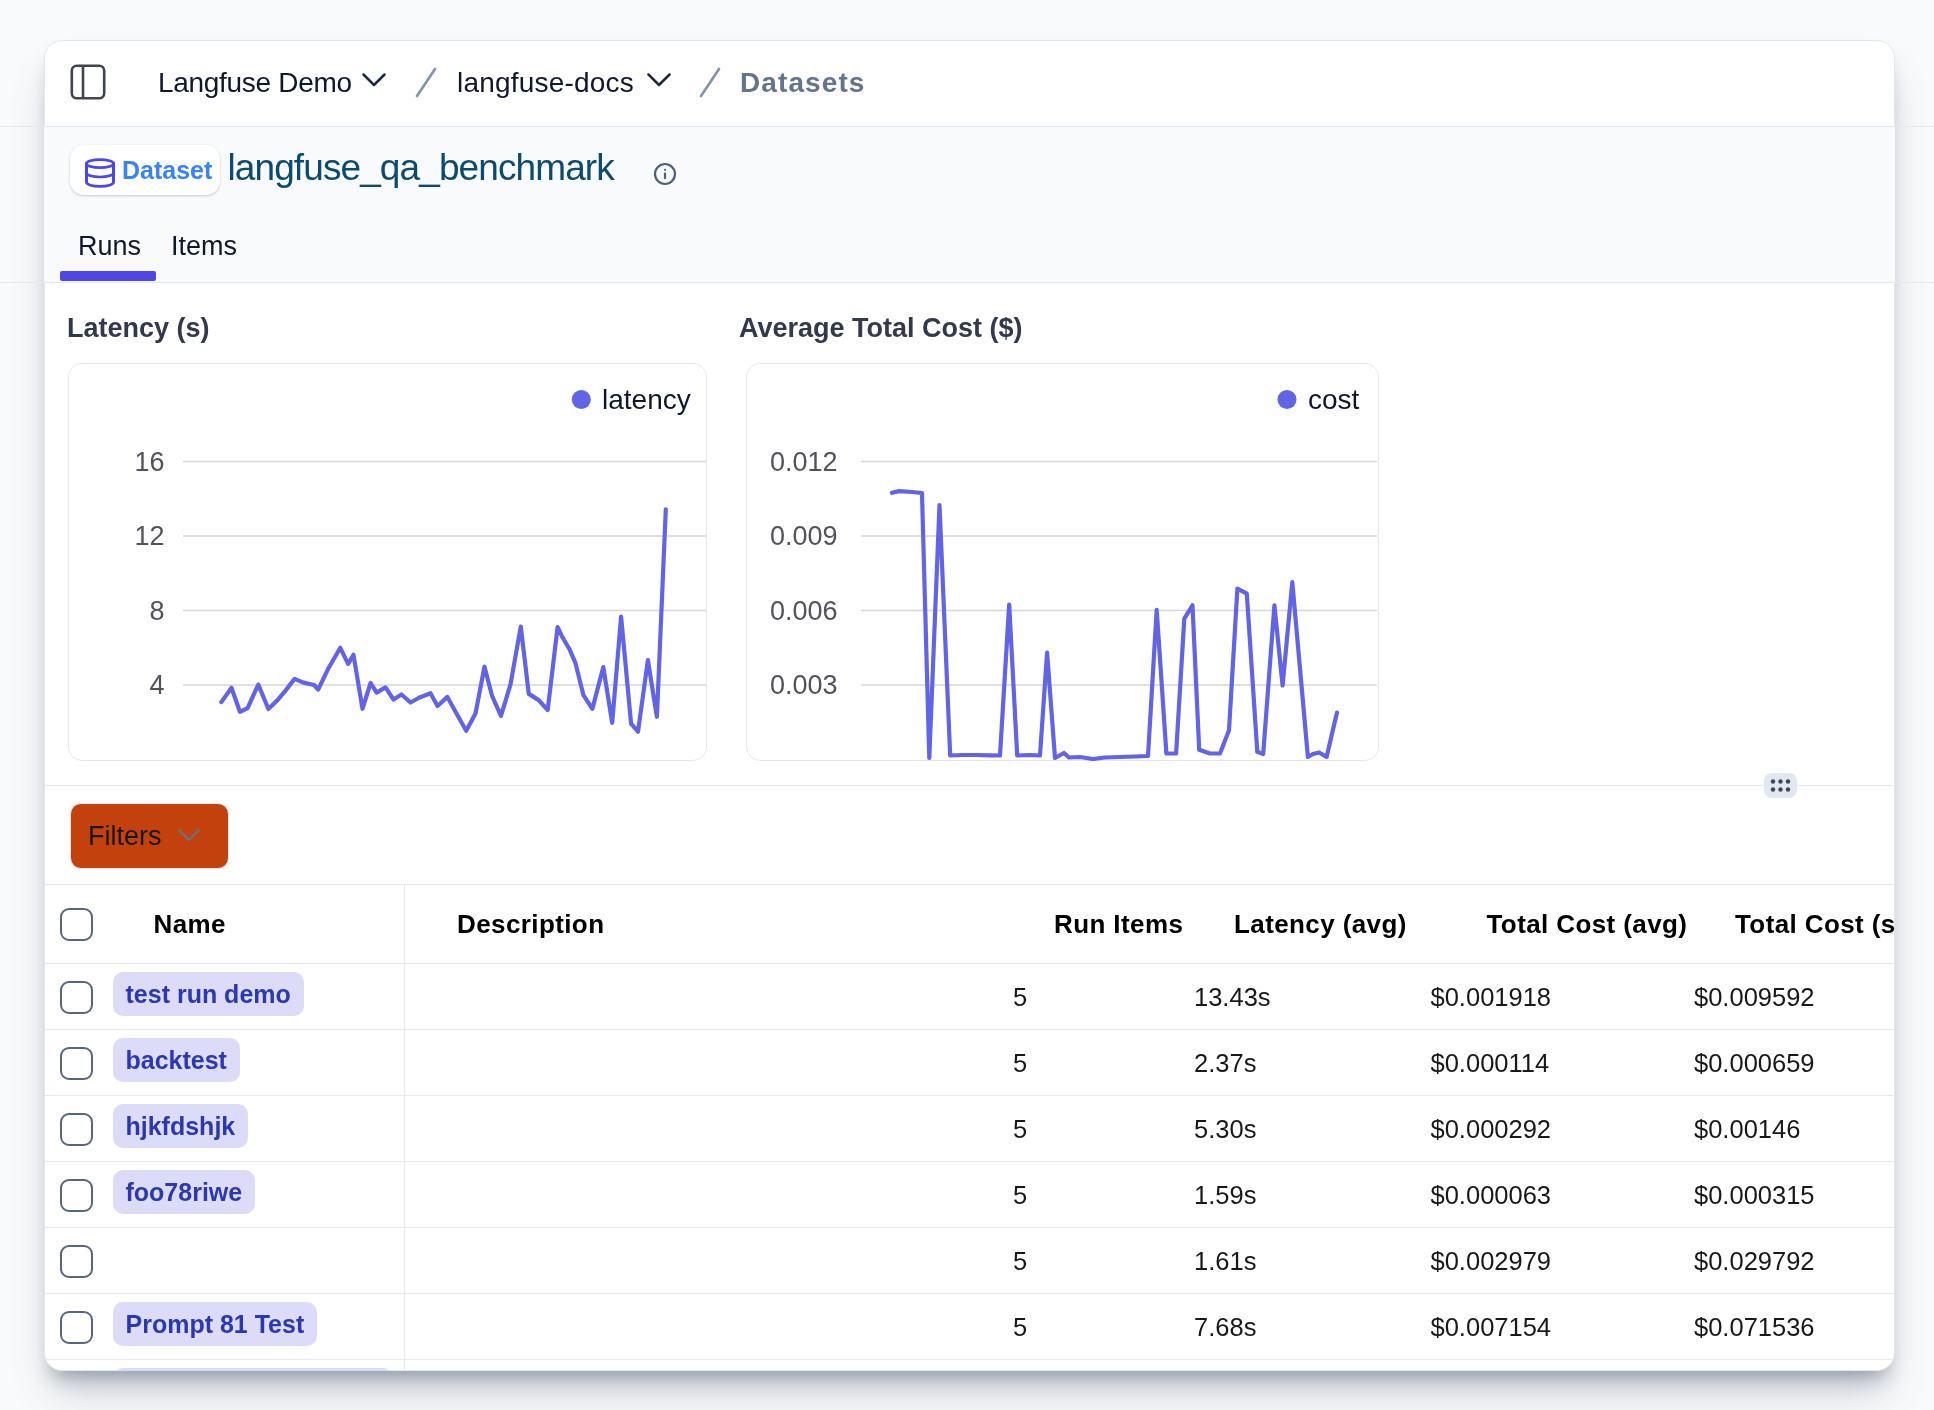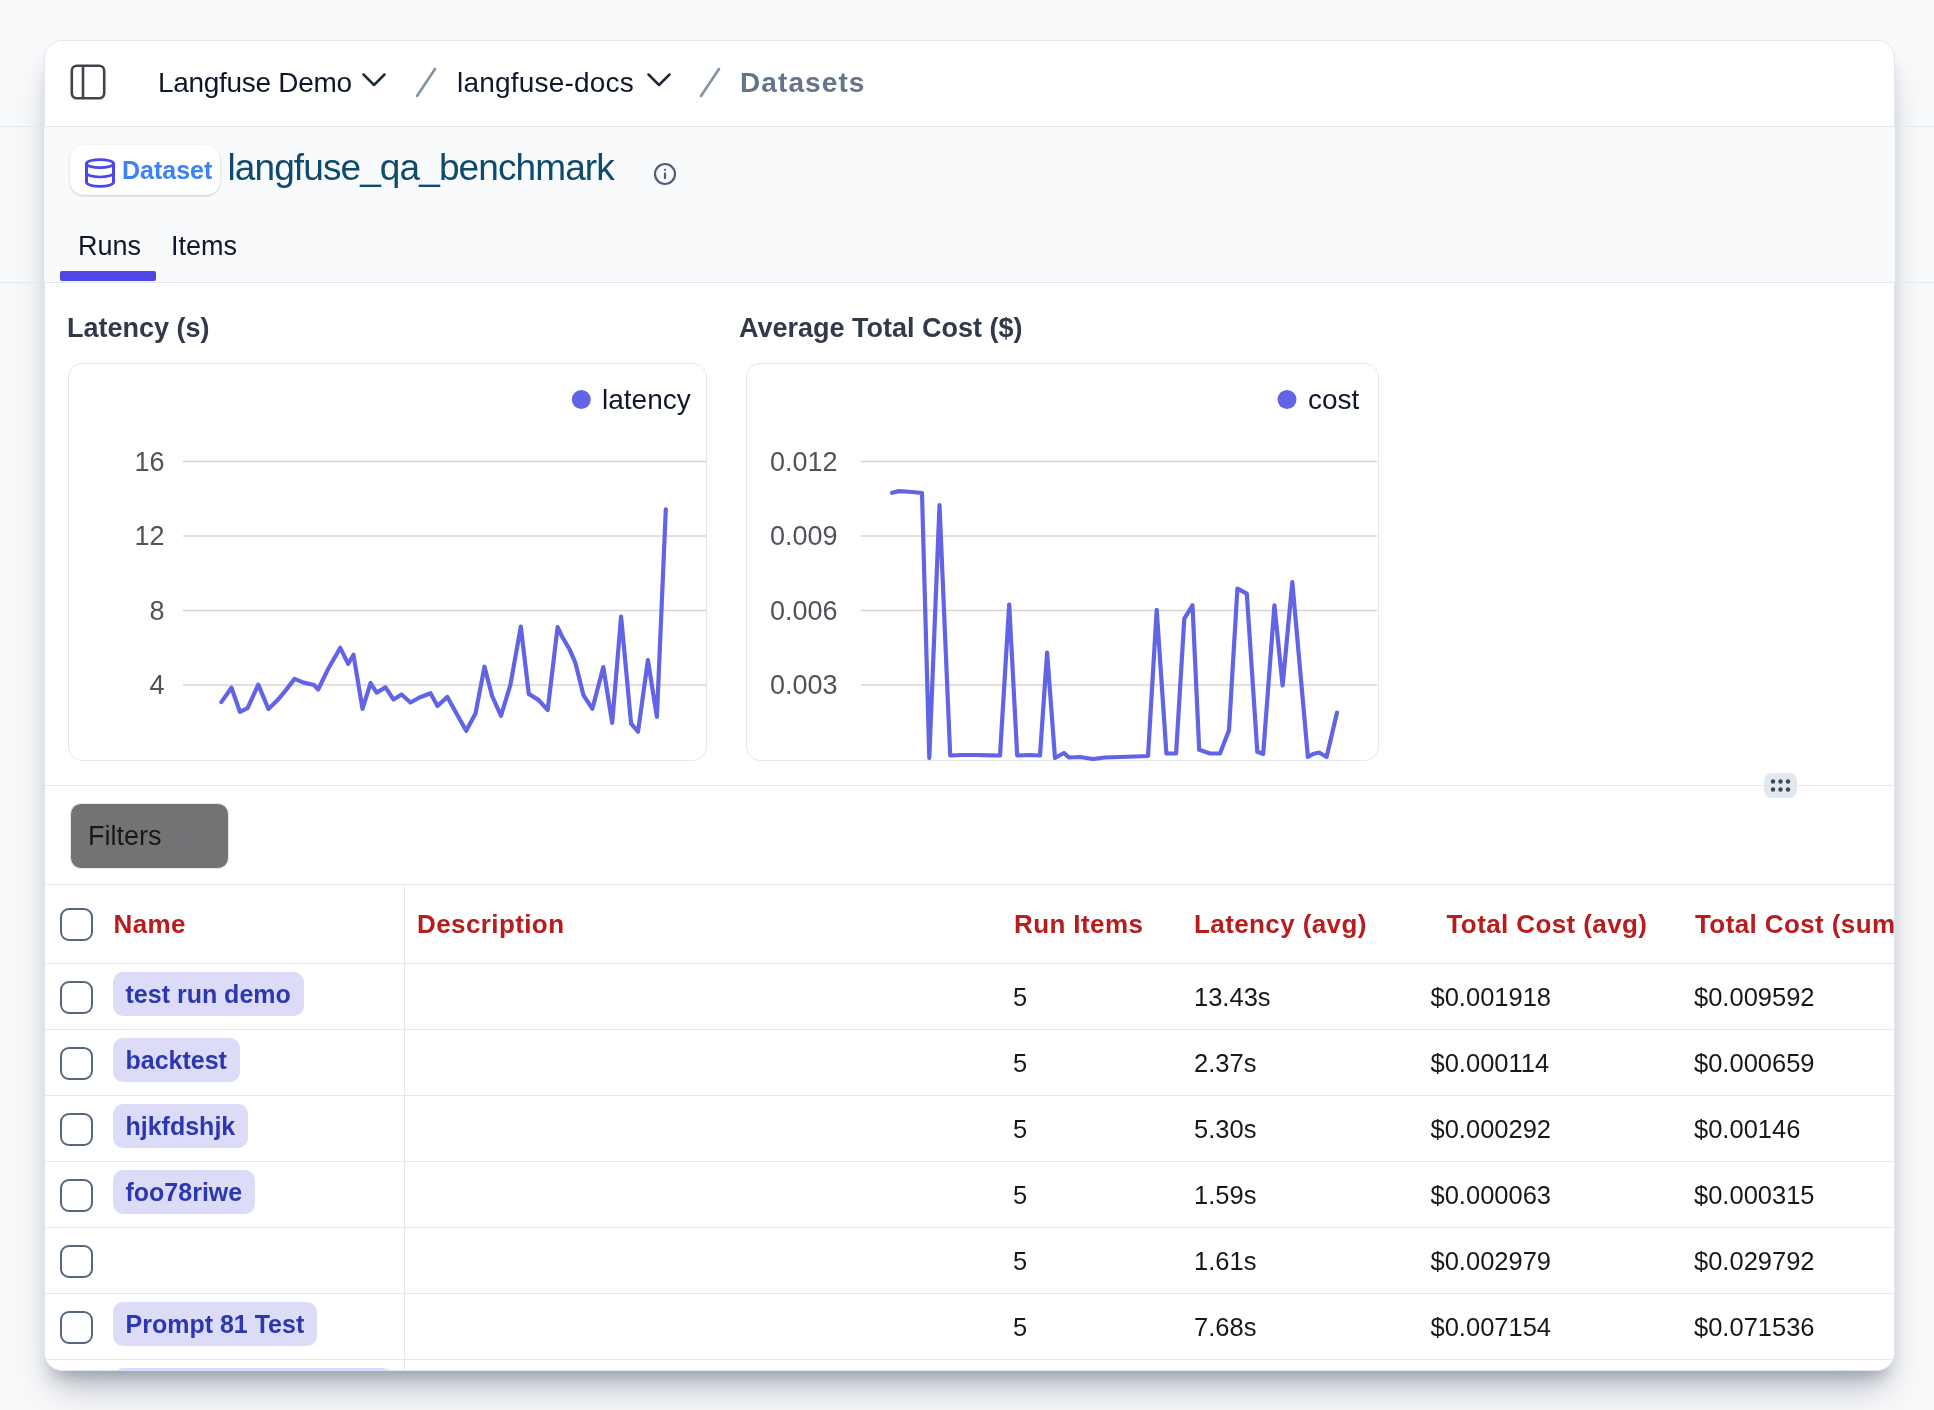--- a/index.html
+++ b/index.html
@@ -17,22 +17,22 @@
 svg.icon { position:absolute; }
 #dsbadge { position:absolute; left:70px; top:145px; width:150px; height:50px; background:#fff;
   border-radius:14px; box-shadow:0 1px 3px rgba(0,0,0,.13), 0 1px 2px rgba(0,0,0,.08); }
 #title { font-size:37px; font-weight:400; color:#0c4a6e; letter-spacing:-0.9px; }
 .tab { font-size:27px; font-weight:500; color:#0f172a; }
 #tabline { position:absolute; left:59.5px; top:270.5px; width:96px; height:10.5px; background:#4e46e5; border-radius:2px; }
 .ctitle { font-size:27px; font-weight:700; color:#32394a; }
 .ccard { position:absolute; background:#fff; border:1.5px solid #e4e8ee; border-radius:14px; }
 svg.chart { position:absolute; }
 #handle { position:absolute; left:1763.5px; top:773px; width:33px; height:25px; background:#e2e8f0; border-radius:8px; }
-#filters { position:absolute; left:70px; top:803px; width:159px; height:66px; background:#737373; border:1.5px solid #e2e8f0; border-radius:11px; }
-.th { font-size:26px; font-weight:700; color:#b91c1c; letter-spacing:0.4px; }
+#filters { position:absolute; left:70px; top:803px; width:159px; height:66px; background:#c2410c; border:1.5px solid #e2e8f0; border-radius:11px; }
+.th { font-size:26px; font-weight:700; color:#000000; letter-spacing:0.4px;margin-left:40px; }
 .rowline { position:absolute; left:44.5px; width:1849.0px; height:1px; background:#e5eaf0; }
 .cb { position:absolute; width:33px; height:33px; border:2.3px solid #57667e; border-radius:9px; background:#fff; }
 .badge { position:absolute; height:44px; background:#dddcf8; border-radius:10px;
   font-size:25px; font-weight:700; color:#2c38ae; line-height:45px; padding:0 13px; }
 .badge7 { position:absolute; width:280px; height:44px; background:#dddcf8; border-radius:10px; }
 .cell { font-size:25.5px; color:#18181b; }
 </style></head>
 <body>
 <div id="card"></div>
 <div id="clip">

